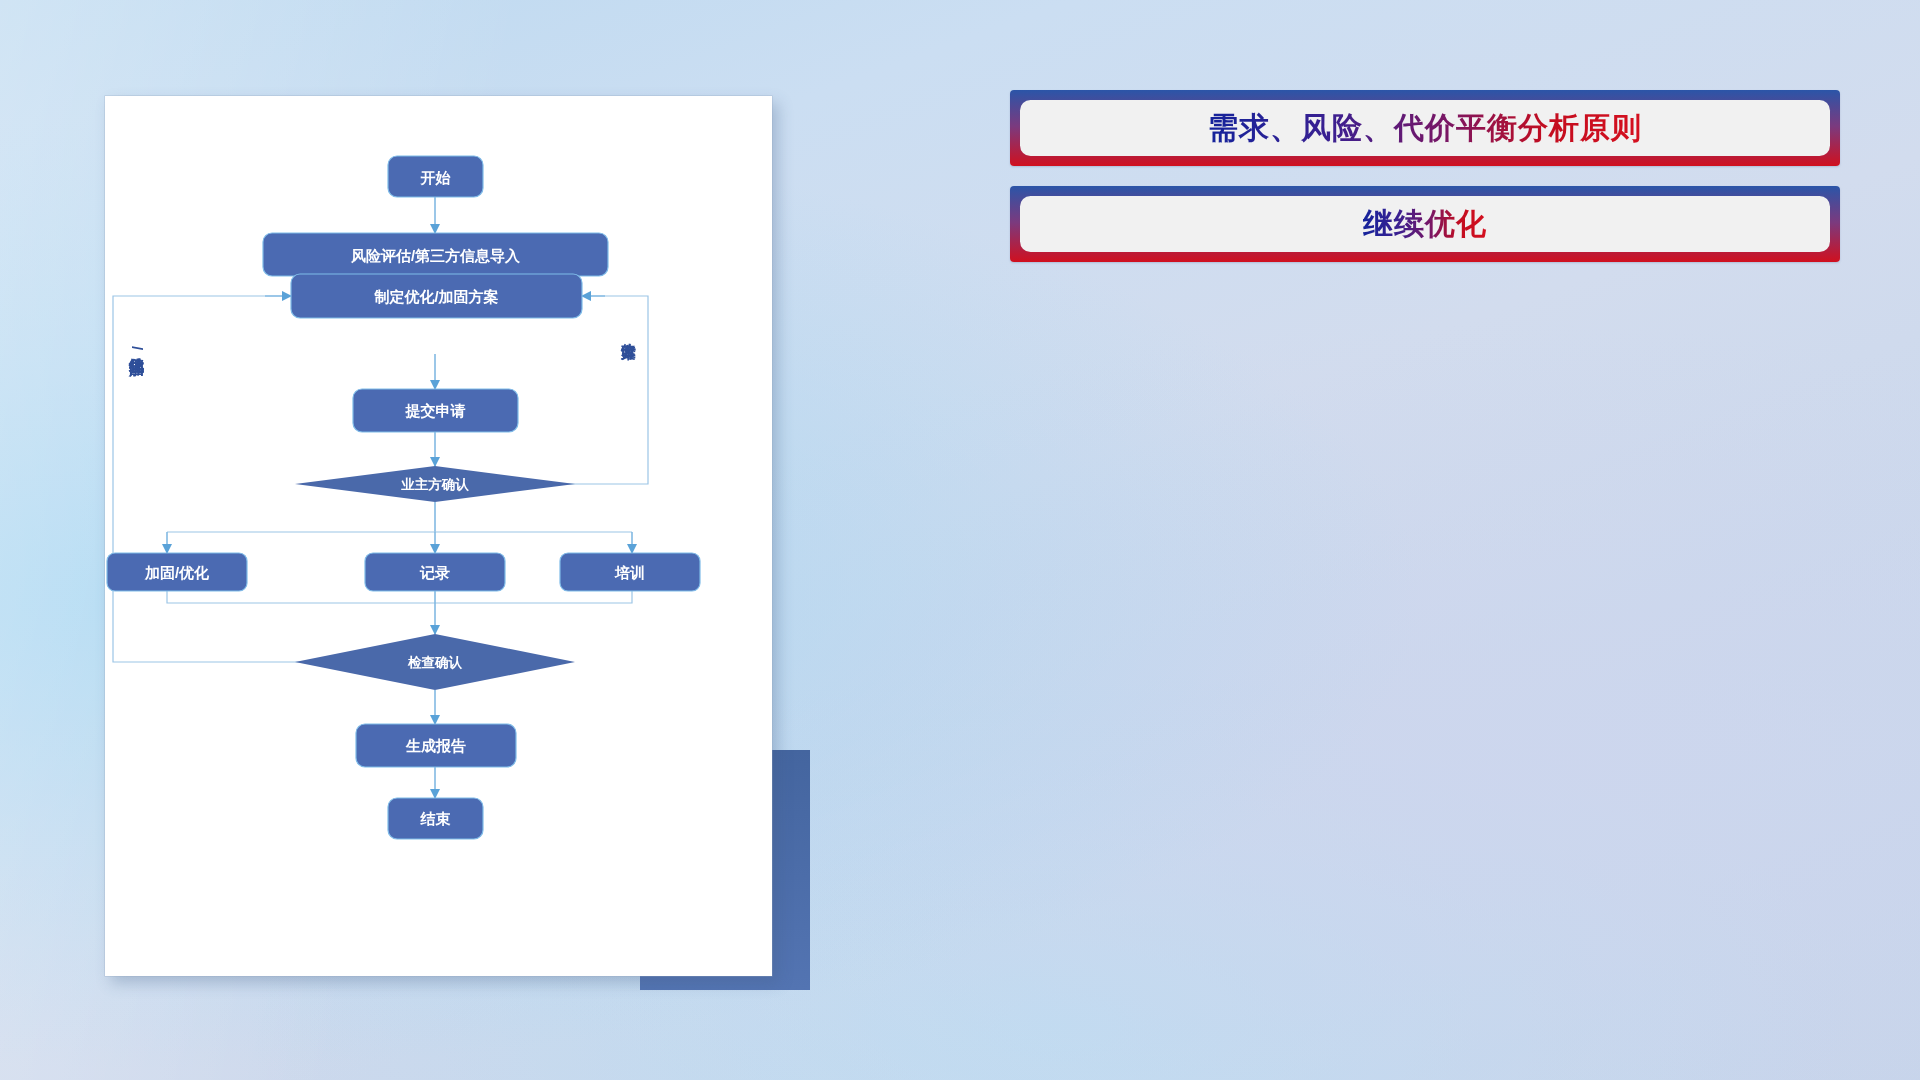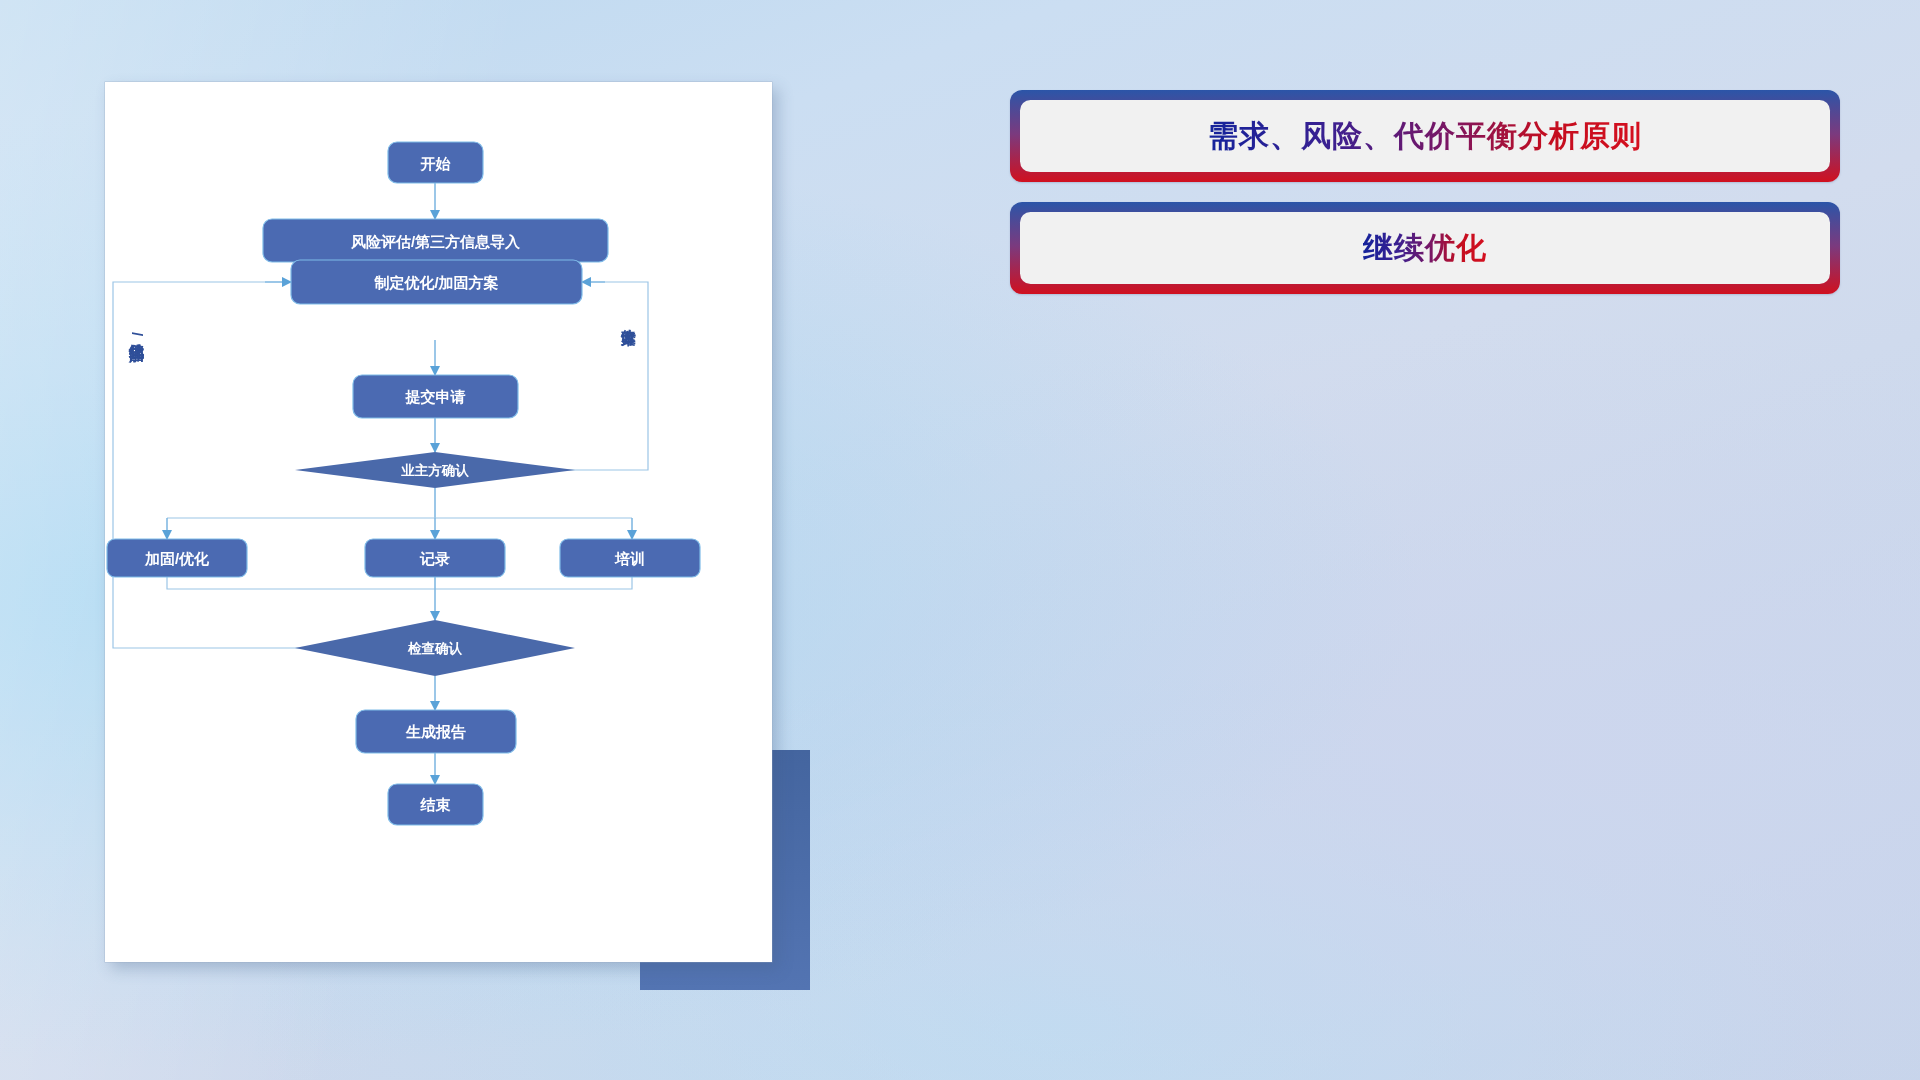--- a/index.html
+++ b/index.html
@@ -22,21 +22,21 @@
     background:linear-gradient(100deg, rgba(255,255,255,.30) 0%, rgba(255,255,255,0) 70%);
     pointer-events:none;
   }
 
   
   #accent-block{
     position:absolute;left:640px;top:750px;width:170px;height:240px;
     background:linear-gradient(180deg,#44659f 0%, #5374b2 100%);
   }
   #flow-card{
-    position:absolute;left:105px;top:82px;width:667px;height:880px;
+    position:absolute;left:105px;top:96px;width:667px;height:880px;
     background:#ffffff;
     box-shadow:0 0 0 0.5px rgba(150,170,195,.55), 6px 7px 14px rgba(70,95,135,.30);
     text-align:center;
   }
   #flow-card svg{display:block;width:667px;height:880px;}
 
   .nodebox{
     fill:#4b6ab2; stroke:#7fbbe8; stroke-width:1.2;
   }
   .node-dia{ fill:#4a69aa; stroke:none; }
@@ -56,21 +56,21 @@
 
   
   #right-pane{position:absolute;left:1010px;top:90px;width:830px;height:930px;}
   #principles-title{
     text-align:center;font-size:41px;font-weight:bold;color:#4c6cae;
     letter-spacing:2px;margin:0 0 44px 0;
     text-shadow:1px 1px 0 rgba(255,255,255,.75), 2px 2px 3px rgba(120,145,190,.45);
   }
   #principle-list{display:flex;flex-direction:column;gap:20px;}
   .principle{
-    position:relative;height:92px;border-radius:12px;
+    position:relative;height:76px;border-radius:4px;
     background:linear-gradient(180deg,#2b55a8 0%, #7b3a7e 48%, #d0101f 100%);
     padding:10px;
     box-sizing:border-box;
     box-shadow:0 1px 2px rgba(110,130,170,.35);
   }
   .principle-inner{
     height:100%;width:100%;border-radius:10.5px;
     background:#f1f1f1;
     display:flex;align-items:center;justify-content:center;
     box-sizing:border-box;

